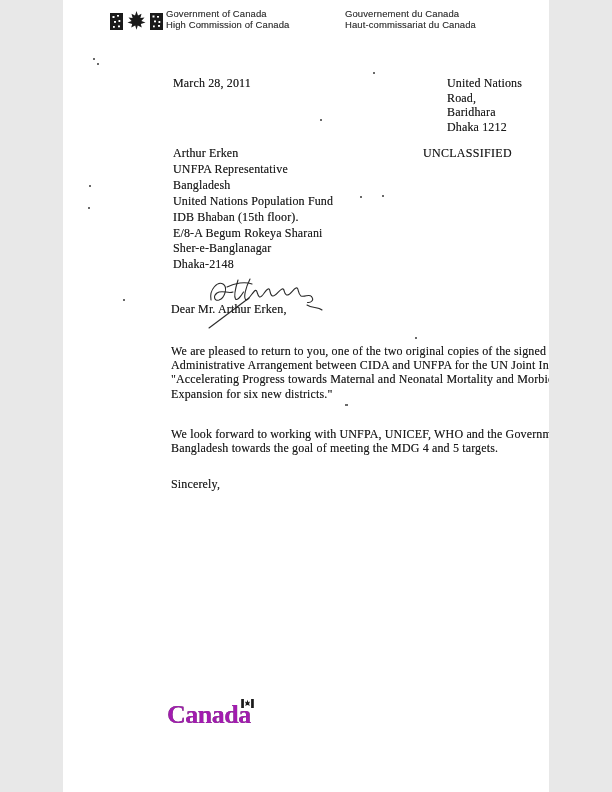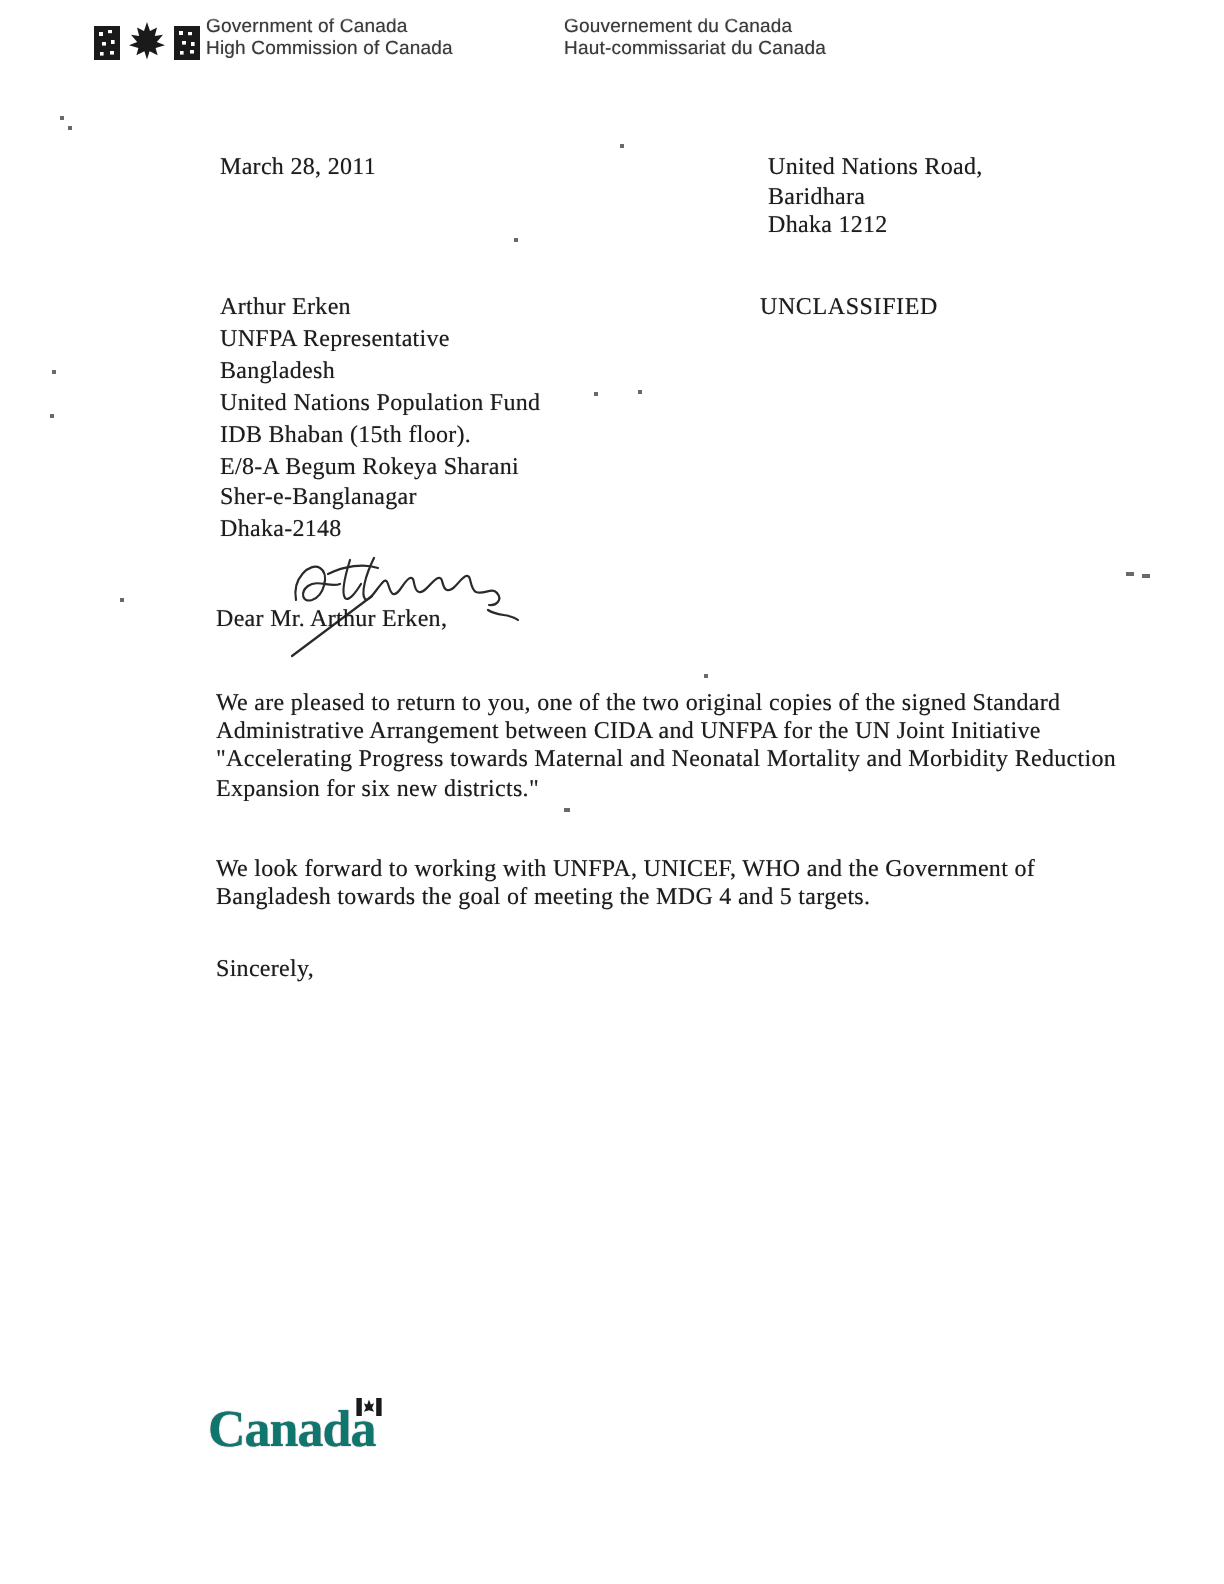--- a/index.html
+++ b/index.html
@@ -1,18 +1,18 @@
 <!DOCTYPE html>
 <html><head>
 <meta charset="utf-8">
 <style>
   html,body{margin:0;padding:0;background:#e8e8e8;}
   .page{
     position:relative;
-    width:612px;height:792px;
+    width:486px;height:792px;
     background:#ffffff;
     margin:0 auto;
     overflow:hidden;
     font-family:"Liberation Serif","DejaVu Serif",serif;
     color:#1c1c1c;
   }
   .scan-ink{ text-shadow:0 0 0.4px rgba(30,30,30,0.55); }
 
   
   .hdr-logo{position:absolute;left:47px;top:10px;width:53px;height:22px;}
@@ -24,36 +24,36 @@
     text-shadow:0 0 0.5px rgba(60,60,60,0.6);
   }
   .hdr-left{left:103px;}
   .hdr-right{left:249px;margin-left:33px;}
   .hdr-clip{position:absolute;left:0;top:0;width:612px;height:11px;background:linear-gradient(#ffffff 55%,rgba(255,255,255,0));}
 
   
   .txt{position:absolute;font-size:12px;line-height:15px;white-space:pre-line;letter-spacing:0.15px;}
   .date-line{left:110px;top:76px;}
   .sender{left:384px;top:76px;line-height:14.5px;font-family:Liberation Serif, serif;}
-  .classification{left:380px;top:146px;letter-spacing:0.3px;}
+  .classification{left:360px;top:146px;letter-spacing:0.3px;}
   .recipient{left:110px;top:146px;line-height:15.9px;}
   .salutation{left:108px;top:302px;}
   .para{left:108px;width:480px;line-height:14.2px;}
   .para1{top:344px;}
   .para2{top:427px;}
   .closing{left:108px;top:477px;}
 
   
   .sig{position:absolute;left:134px;top:274px;width:132px;height:58px;}
 
   
   .wordmark{
     position:absolute;left:104px;top:700px;
     font-size:26px;font-weight:700;letter-spacing:-0.5px;
-    color:#0f766e;text-shadow:0 0 0.6px rgba(20,20,20,0.7);
+    color:#a21caf;text-shadow:0 0 0.6px rgba(20,20,20,0.7);
   }
   .wordmark-flag{position:absolute;right:-3px;top:-1px;width:13px;height:9px;}
 
   
   .artifact{position:absolute;background:#6a6a6a;}
 </style>
 </head>
 <body>
 
 <div class="page">

